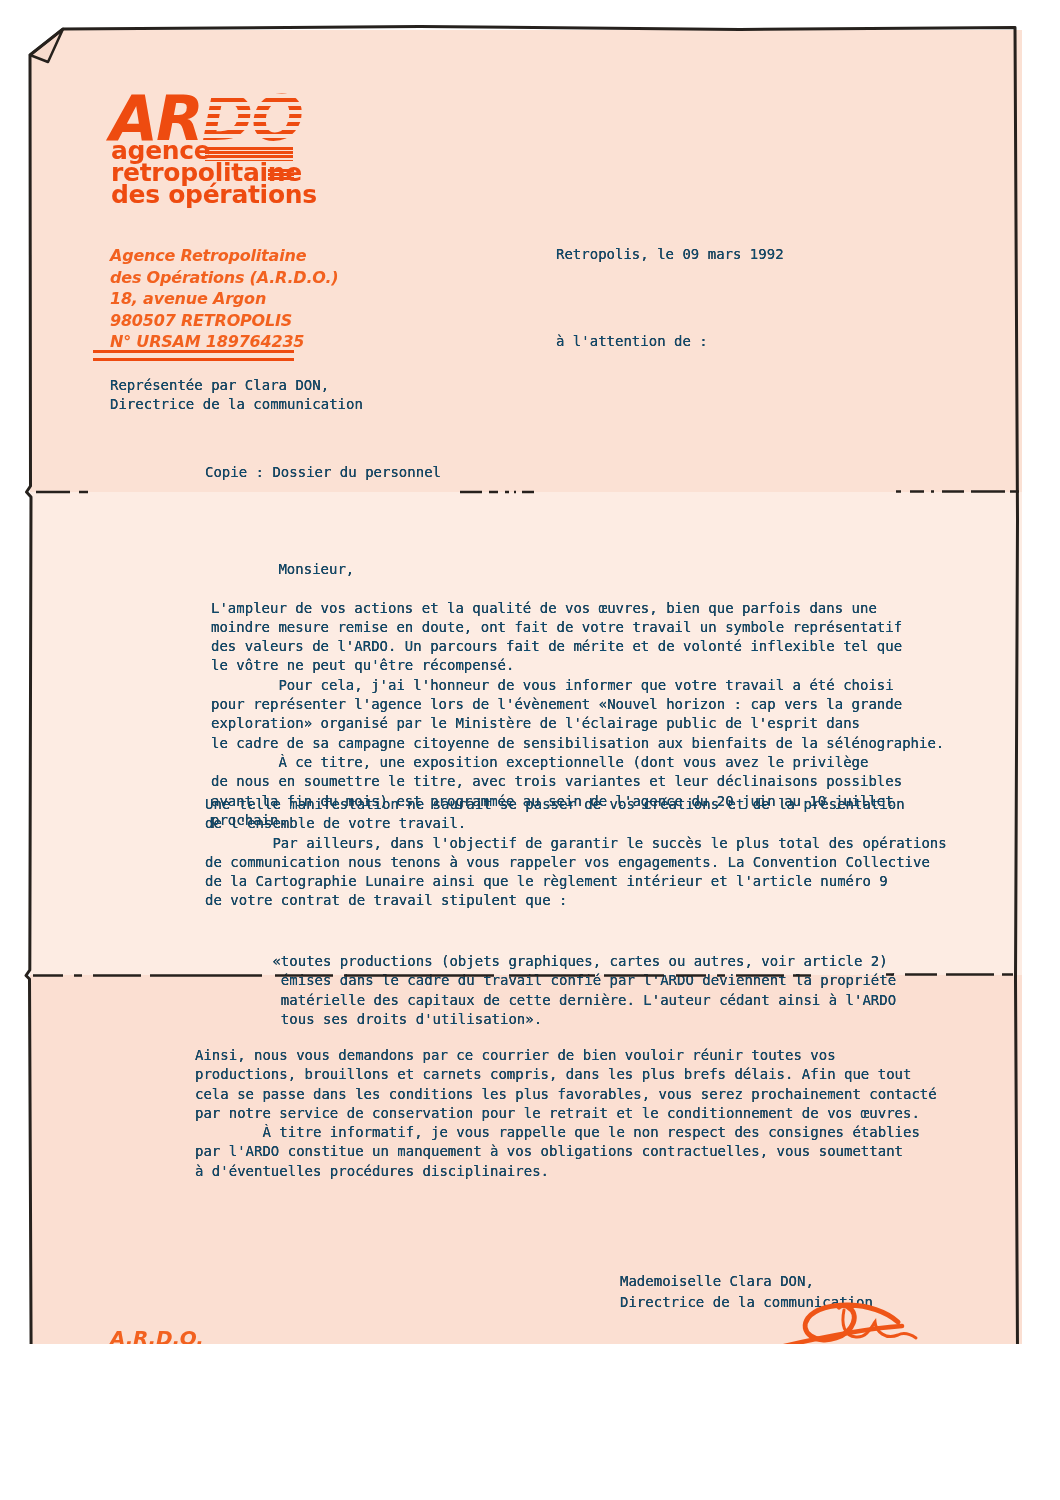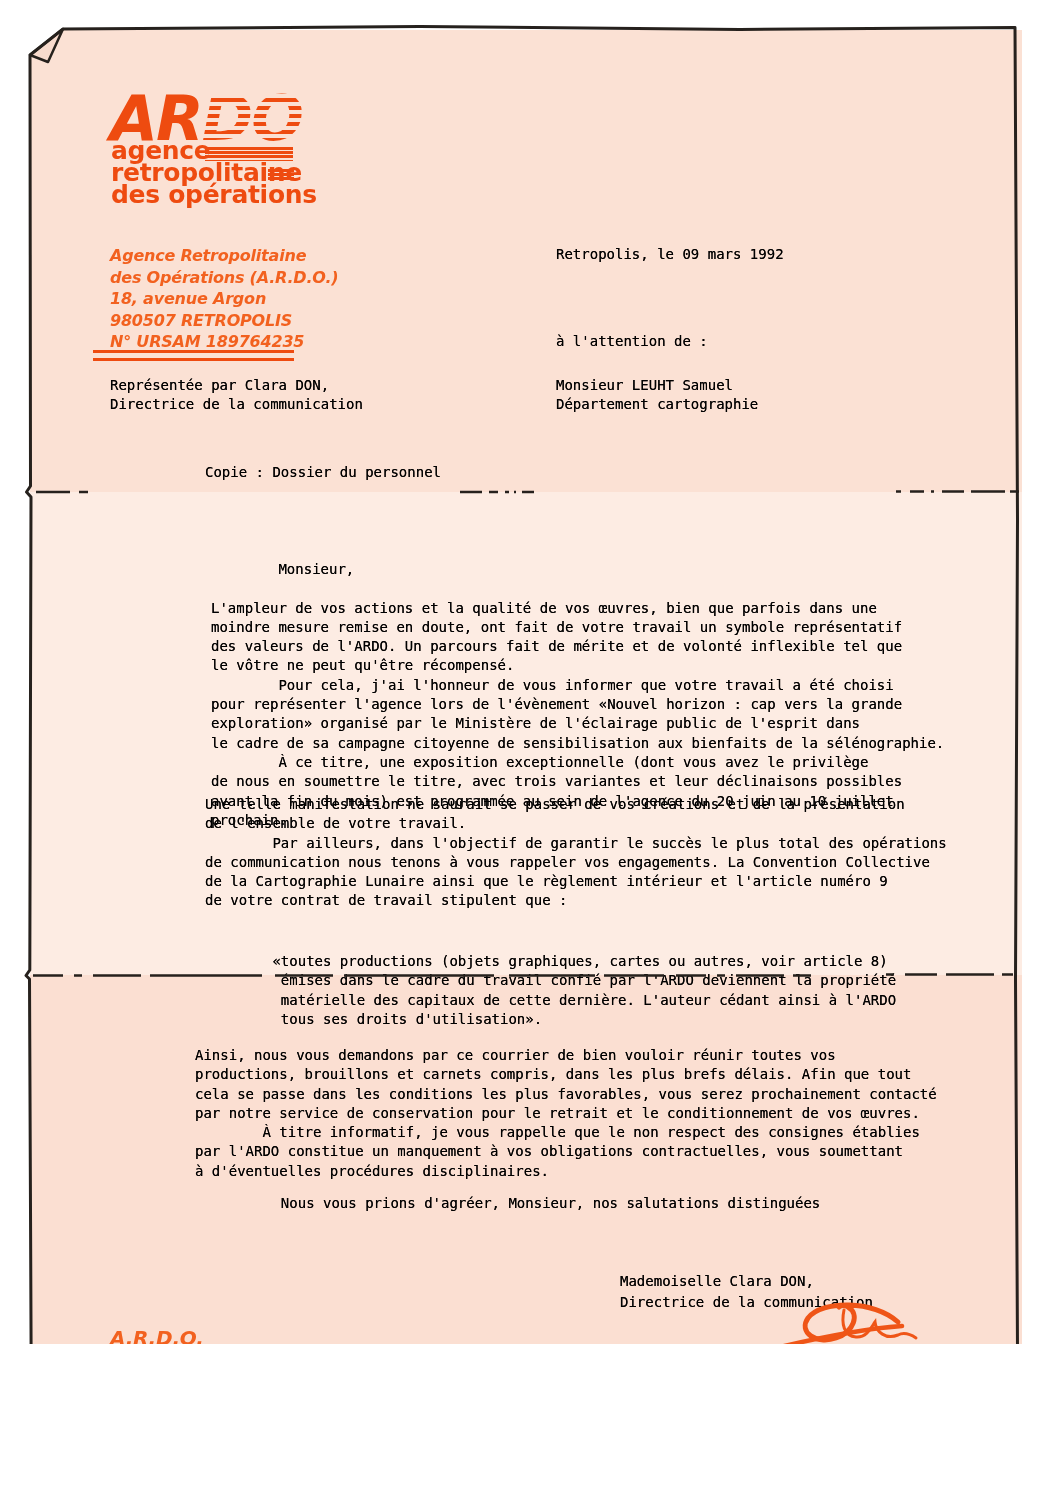--- a/index.html
+++ b/index.html
@@ -7,21 +7,21 @@
           font-family:"DejaVu Sans",sans-serif;}
   .paper{position:absolute;left:30px;top:30px;width:992px;height:1412px;z-index:0;
          clip-path:polygon(33px 0,100% 0,100% 100%,0 100%,0 25px);}
   .band{position:absolute;left:0;width:100%;}
   .band-top{top:0;height:462px;background:#fbe1d4;}
   .band-mid{top:462px;height:483px;background:#fdece3;}
   .band-bot{top:945px;height:467px;background:#fbdfd2;}
 
   .abs{position:absolute;z-index:1;}
   .mono{font-family:"DejaVu Sans Mono",monospace;font-size:14px;line-height:19.3px;
-        color:#000000;white-space:pre;letter-spacing:0;text-shadow:0 0 .4px #2d2524;}
+        color:#0c4a6e;white-space:pre;letter-spacing:0;text-shadow:0 0 .4px #2d2524;}
 
   .ardo-word{left:110px;top:88px;font-size:62px;line-height:62px;font-weight:bold;font-style:italic;
              letter-spacing:-2px;color:#ee4b10;}
   .ardo-word .striped{background-image:repeating-linear-gradient(180deg,#ee4b10 0 4.5px,rgba(0,0,0,0) 4.5px 8px);
              -webkit-background-clip:text;background-clip:text;color:transparent;}
   .tagline{left:111px;top:140px;font-size:25px;line-height:22px;font-weight:bold;
            letter-spacing:-0.3px;color:#ee4b10;white-space:pre;}
   .stripes{background-image:repeating-linear-gradient(180deg,#ee4b10 0 2.6px,rgba(0,0,0,0) 2.6px 4.2px);}
   .stripes1{left:205px;top:147px;width:88px;height:14px;}
   .stripes2{left:268px;top:169px;width:26px;height:12px;}
@@ -56,22 +56,20 @@
 
   <div class="abs orange-block sender">Agence Retropolitaine
 des Opérations (A.R.D.O.)
 18, avenue Argon
 980507 RETROPOLIS
 N° URSAM 189764235</div>
   <div class="abs double-rule"></div>
 
   <div class="abs mono" style="left:556px;top:245px;">Retropolis, le 09 mars 1992</div>
   <div class="abs mono" style="left:556px;top:332px;">à l'attention de :</div>
-  <div class="abs mono" style="left:556px;top:376px;">Monsieur LEUHT Samuel
-Département cartographie</div>
 
   <div class="abs mono" style="left:110px;top:376px;">Représentée par Clara DON,
 Directrice de la communication</div>
   <div class="abs mono" style="left:205px;top:463px;">Copie : Dossier du personnel</div>
 
   <div class="abs mono" style="left:211px;top:560px;">        Monsieur,
 
 L'ampleur de vos actions et la qualité de vos œuvres, bien que parfois dans une
 moindre mesure remise en doute, ont fait de votre travail un symbole représentatif
 des valeurs de l'ARDO. Un parcours fait de mérite et de volonté inflexible tel que
@@ -83,32 +81,31 @@
         À ce titre, une exposition exceptionnelle (dont vous avez le privilège
 de nous en soumettre le titre, avec trois variantes et leur déclinaisons possibles
 avant la fin du mois) est programmée au sein de l'agence du 20 juin au 10 juillet
 prochain.</div>
   <div class="abs mono" style="left:205px;top:795px;">Une telle manifestation ne saurait se passer de vos créations et de la présentation
 de l'ensemble de votre travail.
         Par ailleurs, dans l'objectif de garantir le succès le plus total des opérations
 de communication nous tenons à vous rappeler vos engagements. La Convention Collective
 de la Cartographie Lunaire ainsi que le règlement intérieur et l'article numéro 9
 de votre contrat de travail stipulent que :</div>
-  <div class="abs mono" style="left:205px;top:952px;">        «toutes productions (objets graphiques, cartes ou autres, voir article 8)
+  <div class="abs mono" style="left:205px;top:952px;">        «toutes productions (objets graphiques, cartes ou autres, voir article 2)
          émises dans le cadre du travail confié par l'ARDO deviennent la propriété
          matérielle des capitaux de cette dernière. L'auteur cédant ainsi à l'ARDO
          tous ses droits d'utilisation».</div>
   <div class="abs mono" style="left:195px;top:1046px;">Ainsi, nous vous demandons par ce courrier de bien vouloir réunir toutes vos
 productions, brouillons et carnets compris, dans les plus brefs délais. Afin que tout
 cela se passe dans les conditions les plus favorables, vous serez prochainement contacté
 par notre service de conservation pour le retrait et le conditionnement de vos œuvres.
         À titre informatif, je vous rappelle que le non respect des consignes établies
 par l'ARDO constitue un manquement à vos obligations contractuelles, vous soumettant
 à d'éventuelles procédures disciplinaires.</div>
-  <div class="abs mono" style="left:205px;top:1194px;">         Nous vous prions d'agréer, Monsieur, nos salutations distinguées</div>
 
   <div class="abs mono" style="left:620px;top:1272px;">Mademoiselle Clara DON,</div>
   <div class="abs mono" style="left:620px;top:1293px;">Directrice de la communication</div>
 
   <svg class="sig" width="262" height="78" viewBox="0 0 262 78">
     <g fill="none" stroke="#ef5517" stroke-linecap="round">
       <path stroke-width="5" d="M 200,24 C 176,2 124,2 110,20 C 100,34 118,47 138,40 C 156,34 162,16 150,9 C 147,7 143,7 141,9"></path>
       <path stroke-width="3" d="M 146,12 C 143,26 146,38 158,39 C 169,40 174,28 177,24 C 178,34 188,42 200,37 C 206,34 212,36 218,40"></path>
       <path stroke-width="4.5" d="M 16,66 C 74,50 150,32 204,28"></path>
       <path stroke-width="1.6" opacity="0.65" d="M 12,68 C 96,60 210,52 254,57"></path>

